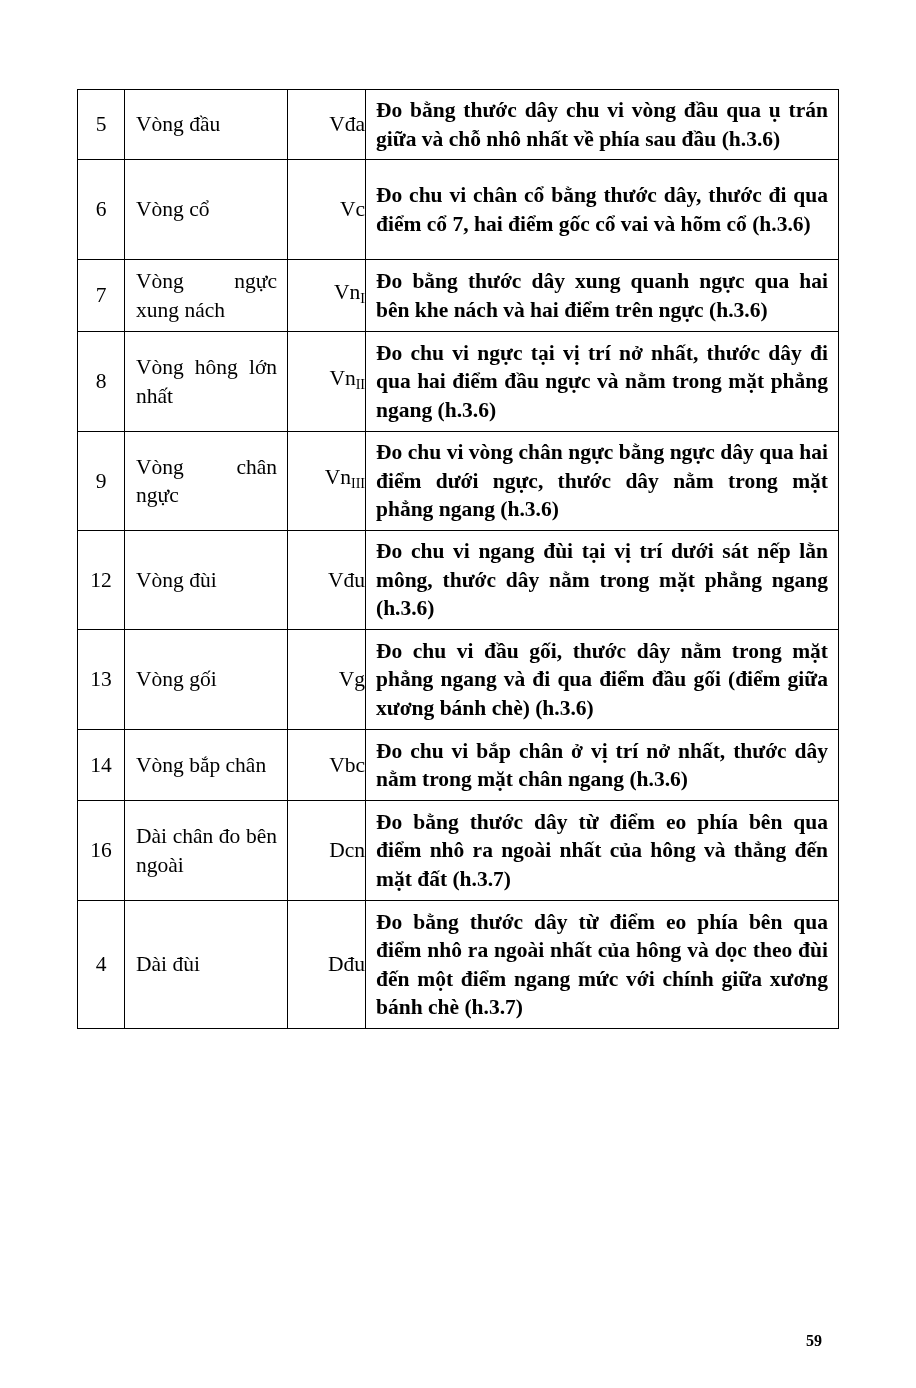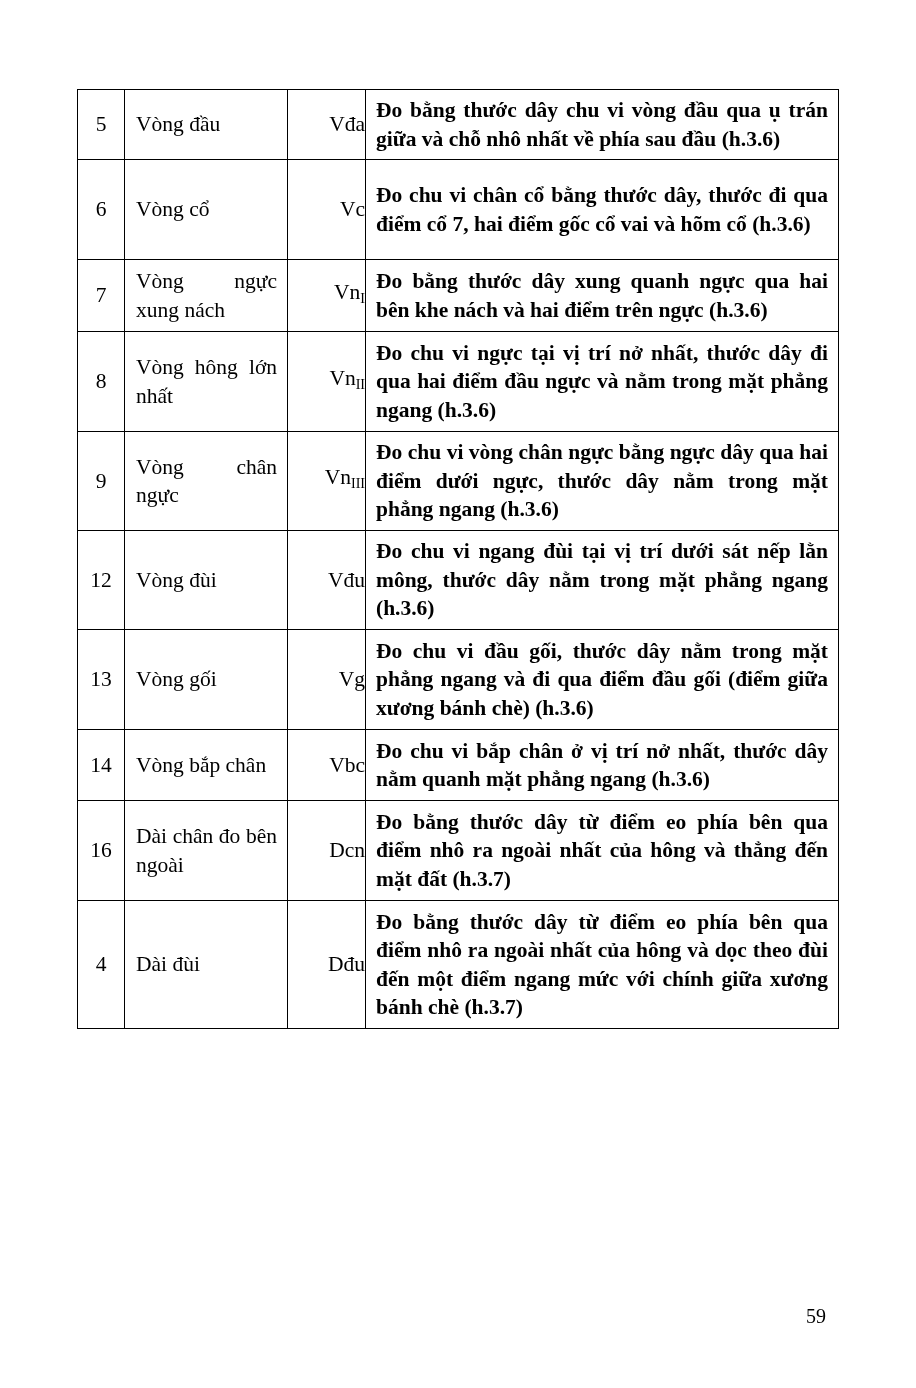--- a/index.html
+++ b/index.html
@@ -54,23 +54,23 @@
       text-align: justify;
       font-weight: bold;
     }
     .sub {
       font-size: 14px;
       vertical-align: -4px;
     }
     .page-number {
       position: absolute;
       left: 806px;
-      top: 1305px;
-      font-size: 20px;
-      font-weight: normal;
+      top: 1332px;
+      font-size: 16px;
+      font-weight: bold;
       font-family: "Liberation Serif", serif;
     }
   </style>
 </head>
 <body>
 
 <div class="page">
   <table class="measure-table">
     <tbody id="table-body">
 
@@ -113,21 +113,21 @@
         <tr style="height: 100px;">
           <td class="col-no">13</td>
           <td class="col-name">Vòng gối</td>
           <td class="col-sym"><span>Vg</span></td>
           <td class="col-desc">Đo chu vi đầu gối, thước dây nằm trong mặt phẳng ngang và đi qua điểm đầu gối (điểm giữa xương bánh chè) (h.3.6)</td>
         </tr>
         <tr style="height: 71px;">
           <td class="col-no">14</td>
           <td class="col-name">Vòng bắp chân</td>
           <td class="col-sym"><span>Vbc</span></td>
-          <td class="col-desc">Đo chu vi bắp chân ở vị trí nở nhất, thước dây nằm quanh mặt phẳng ngang (h.3.6)</td>
+          <td class="col-desc">Đo chu vi bắp chân ở vị trí nở nhất, thước dây nằm trong mặt chân ngang (h.3.6)</td>
         </tr>
         <tr style="height: 100px;">
           <td class="col-no">16</td>
           <td class="col-name">Dài chân đo bên ngoài</td>
           <td class="col-sym"><span>Dcn</span></td>
           <td class="col-desc">Đo bằng thước dây từ điểm eo phía bên qua điểm nhô ra ngoài nhất của hông và thẳng đến mặt đất (h.3.7)</td>
         </tr>
         <tr style="height: 128px;">
           <td class="col-no">4</td>
           <td class="col-name">Dài đùi</td>

